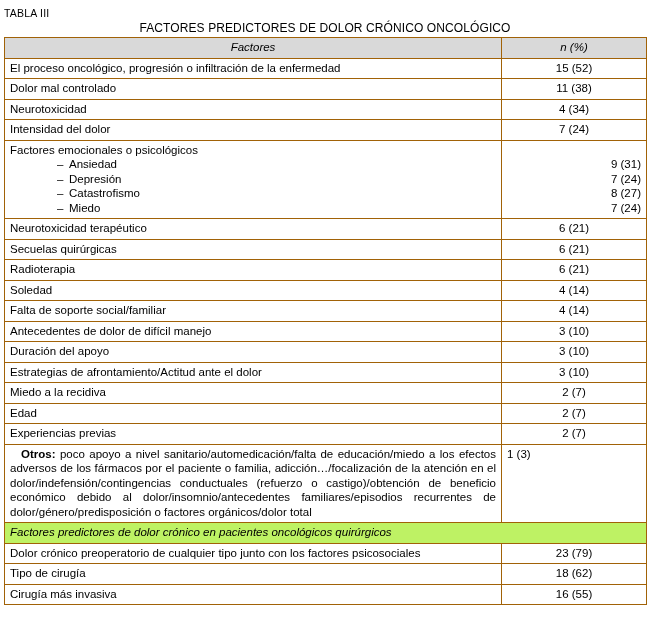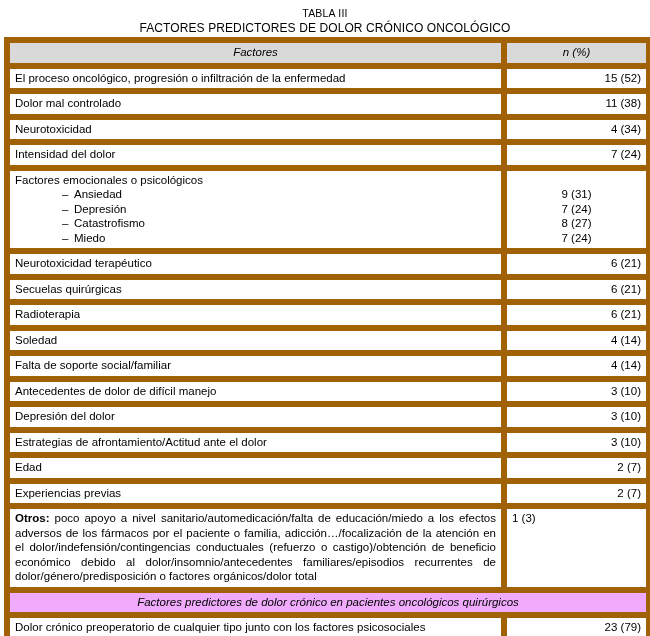--- a/index.html
+++ b/index.html
@@ -12,59 +12,58 @@
     height: 636px;
     font-family: "Liberation Sans", sans-serif;
     color: #000000;
   }
   .page {
     width: 650px;
     box-sizing: border-box;
     padding: 6px 4px 0 4px;
   }
   .table-label {
-    text-align: center;
     font-size: 10.5px;
     line-height: 14px;
     letter-spacing: 0.2px;
   }
   .table-title {
     text-align: center;
     font-size: 12px;
     line-height: 17px;
     letter-spacing: 0.1px;
     margin-bottom: 0;
   }
   table.main {
     border-collapse: collapse;
     width: 642px;
     margin: 0 auto;
     table-layout: fixed;
   }
   table.main td, table.main th {
-    border: 6px solid #a16207;
+    border: 1px solid #a16207;
     padding: 2px 5px 3px 5px;
     font-size: 11.5px;
     line-height: 14.5px;
     vertical-align: top;
     font-weight: normal;
   }
   .col-factor { width: 497px; }
   .col-n { width: 145px; }
 
   .hdr td {
     background: #d9d9d9;
     text-align: center;
     font-style: italic;
     font-size: 12px;
     padding-top: 3px;
     padding-bottom: 3px;
   }
   .num {
-    text-align: right;
+    text-align: center;
     white-space: nowrap;
   }
   .num-mid {
     text-align: left;
     vertical-align: middle;
     white-space: nowrap;
   }
   .sub {
     margin: 0;
     padding: 0 0 0 14px;
@@ -72,36 +71,35 @@
   }
   .sub li {
     line-height: 14.5px;
     margin-left: 33px;
   }
   .dash {
     display: inline-block;
     width: 12px;
   }
   .nums-stack {
-    text-align: center;
+    text-align: right;
     line-height: 14.5px;
   }
   .nums-stack .pad {
     visibility: hidden;
   }
   .otros {
     text-align: justify;
     font-size: 10.5px;
     line-height: 12.6px;
     hyphens: none;
   }
-  .otros b { font-weight: bold; }
+  .otros b { font-weight: bold; margin-left: 11px; }
   .section-row td {
-    background: #f0abfc;
-    text-align: center;
+    background: #bef264;
     font-style: italic;
     font-size: 11.5px;
     padding-top: 3px;
     padding-bottom: 3px;
   }
 </style>
 </head>
 <body>
 
 <div class="page">
@@ -173,26 +171,30 @@
       </tr>
       <tr>
         <td>Falta de soporte social/familiar</td>
         <td class="num">4 (14)</td>
       </tr>
       <tr>
         <td>Antecedentes de dolor de difícil manejo</td>
         <td class="num">3 (10)</td>
       </tr>
       <tr>
-        <td>Depresión del dolor</td>
+        <td>Duración del apoyo</td>
         <td class="num">3 (10)</td>
       </tr>
       <tr>
         <td>Estrategias de afrontamiento/Actitud ante el dolor</td>
         <td class="num">3 (10)</td>
+      </tr>
+      <tr>
+        <td>Miedo a la recidiva</td>
+        <td class="num">2 (7)</td>
       </tr>
       <tr>
         <td>Edad</td>
         <td class="num">2 (7)</td>
       </tr>
       <tr>
         <td>Experiencias previas</td>
         <td class="num">2 (7)</td>
       </tr>
 

